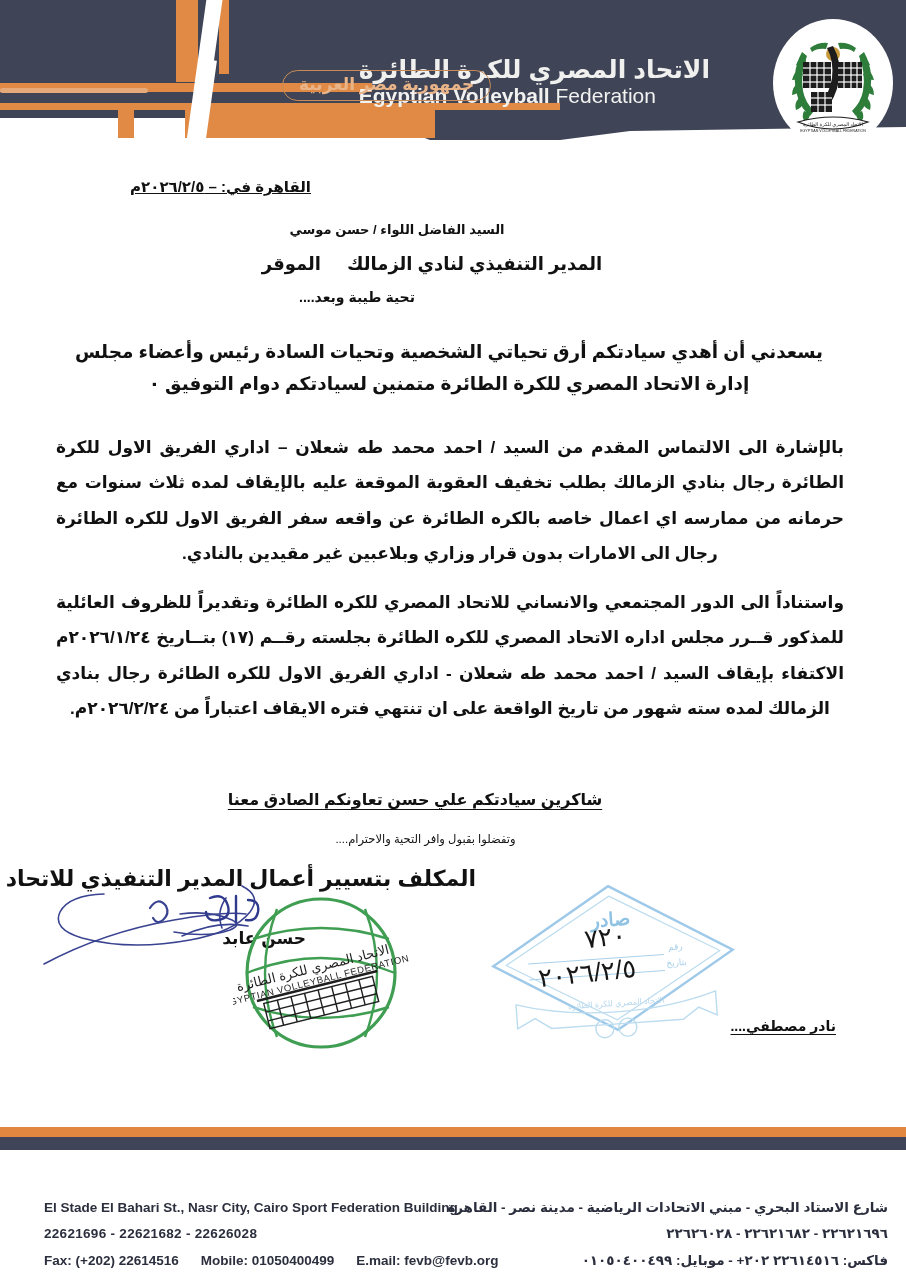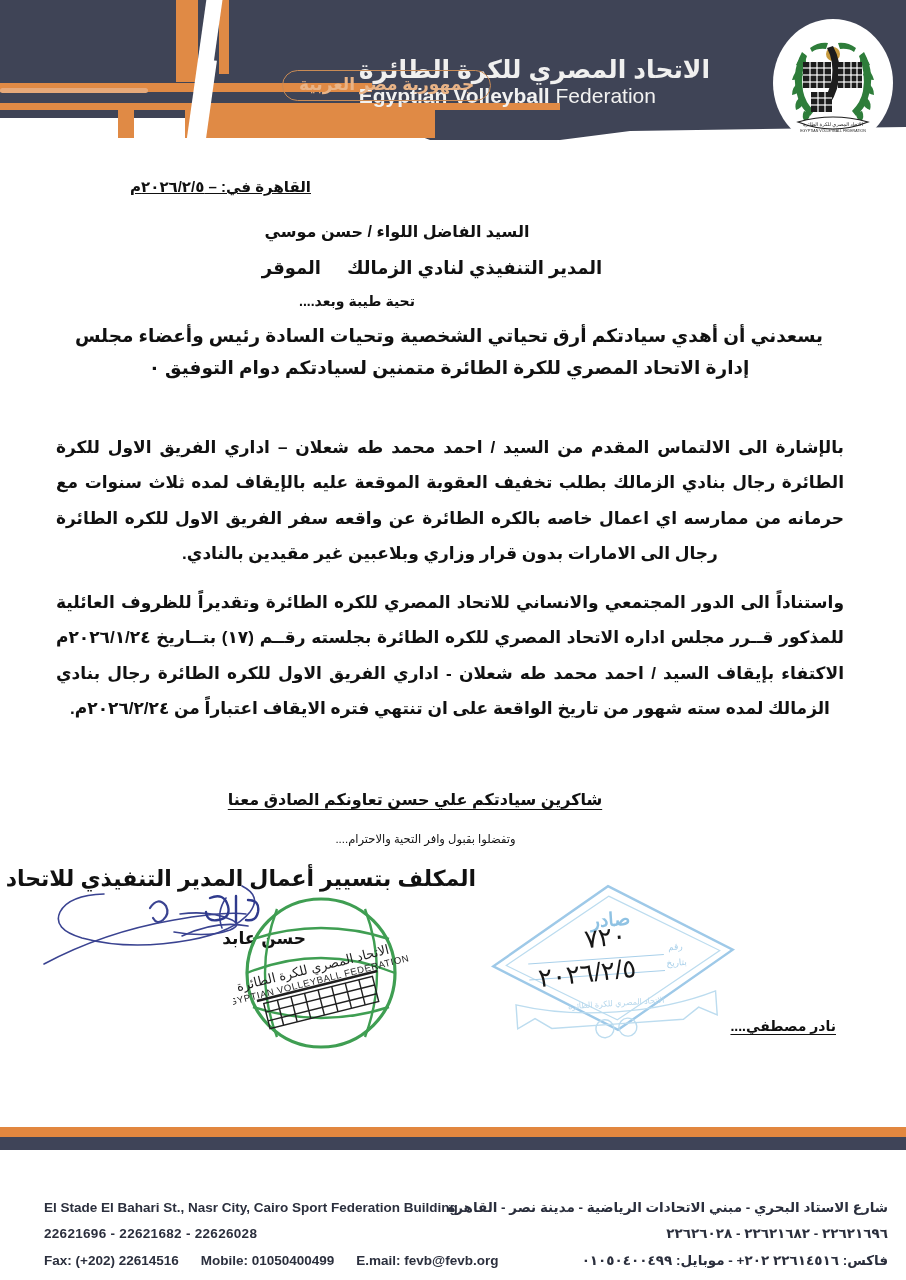--- a/index.html
+++ b/index.html
@@ -121,21 +121,21 @@
 
   .addr-block {
     position: absolute;
     top: 222px;
     right: 44px;
     width: 820px;
     direction: rtl;
   }
   .addr-line1 {
     text-align: center;
-    font-size: 16px;
+    font-size: 13px;
     font-weight: bold;
     margin-right: 110px;
   }
   .addr-line2 {
     text-align: center;
     font-size: 18px;
     font-weight: bold;
     margin-top: 16px;
     margin-right: 40px;
   }
@@ -143,21 +143,21 @@
   .addr-line3 {
     text-align: center;
     font-size: 14px;
     font-weight: bold;
     margin-top: 14px;
     margin-right: 190px;
   }
 
   .intro {
     position: absolute;
-    top: 320px;
+    top: 336px;
     right: 62px;
     width: 790px;
     direction: rtl;
     text-align: center;
     font-size: 18.5px;
     font-weight: bold;
     line-height: 1.72;
   }
 
   .para {

